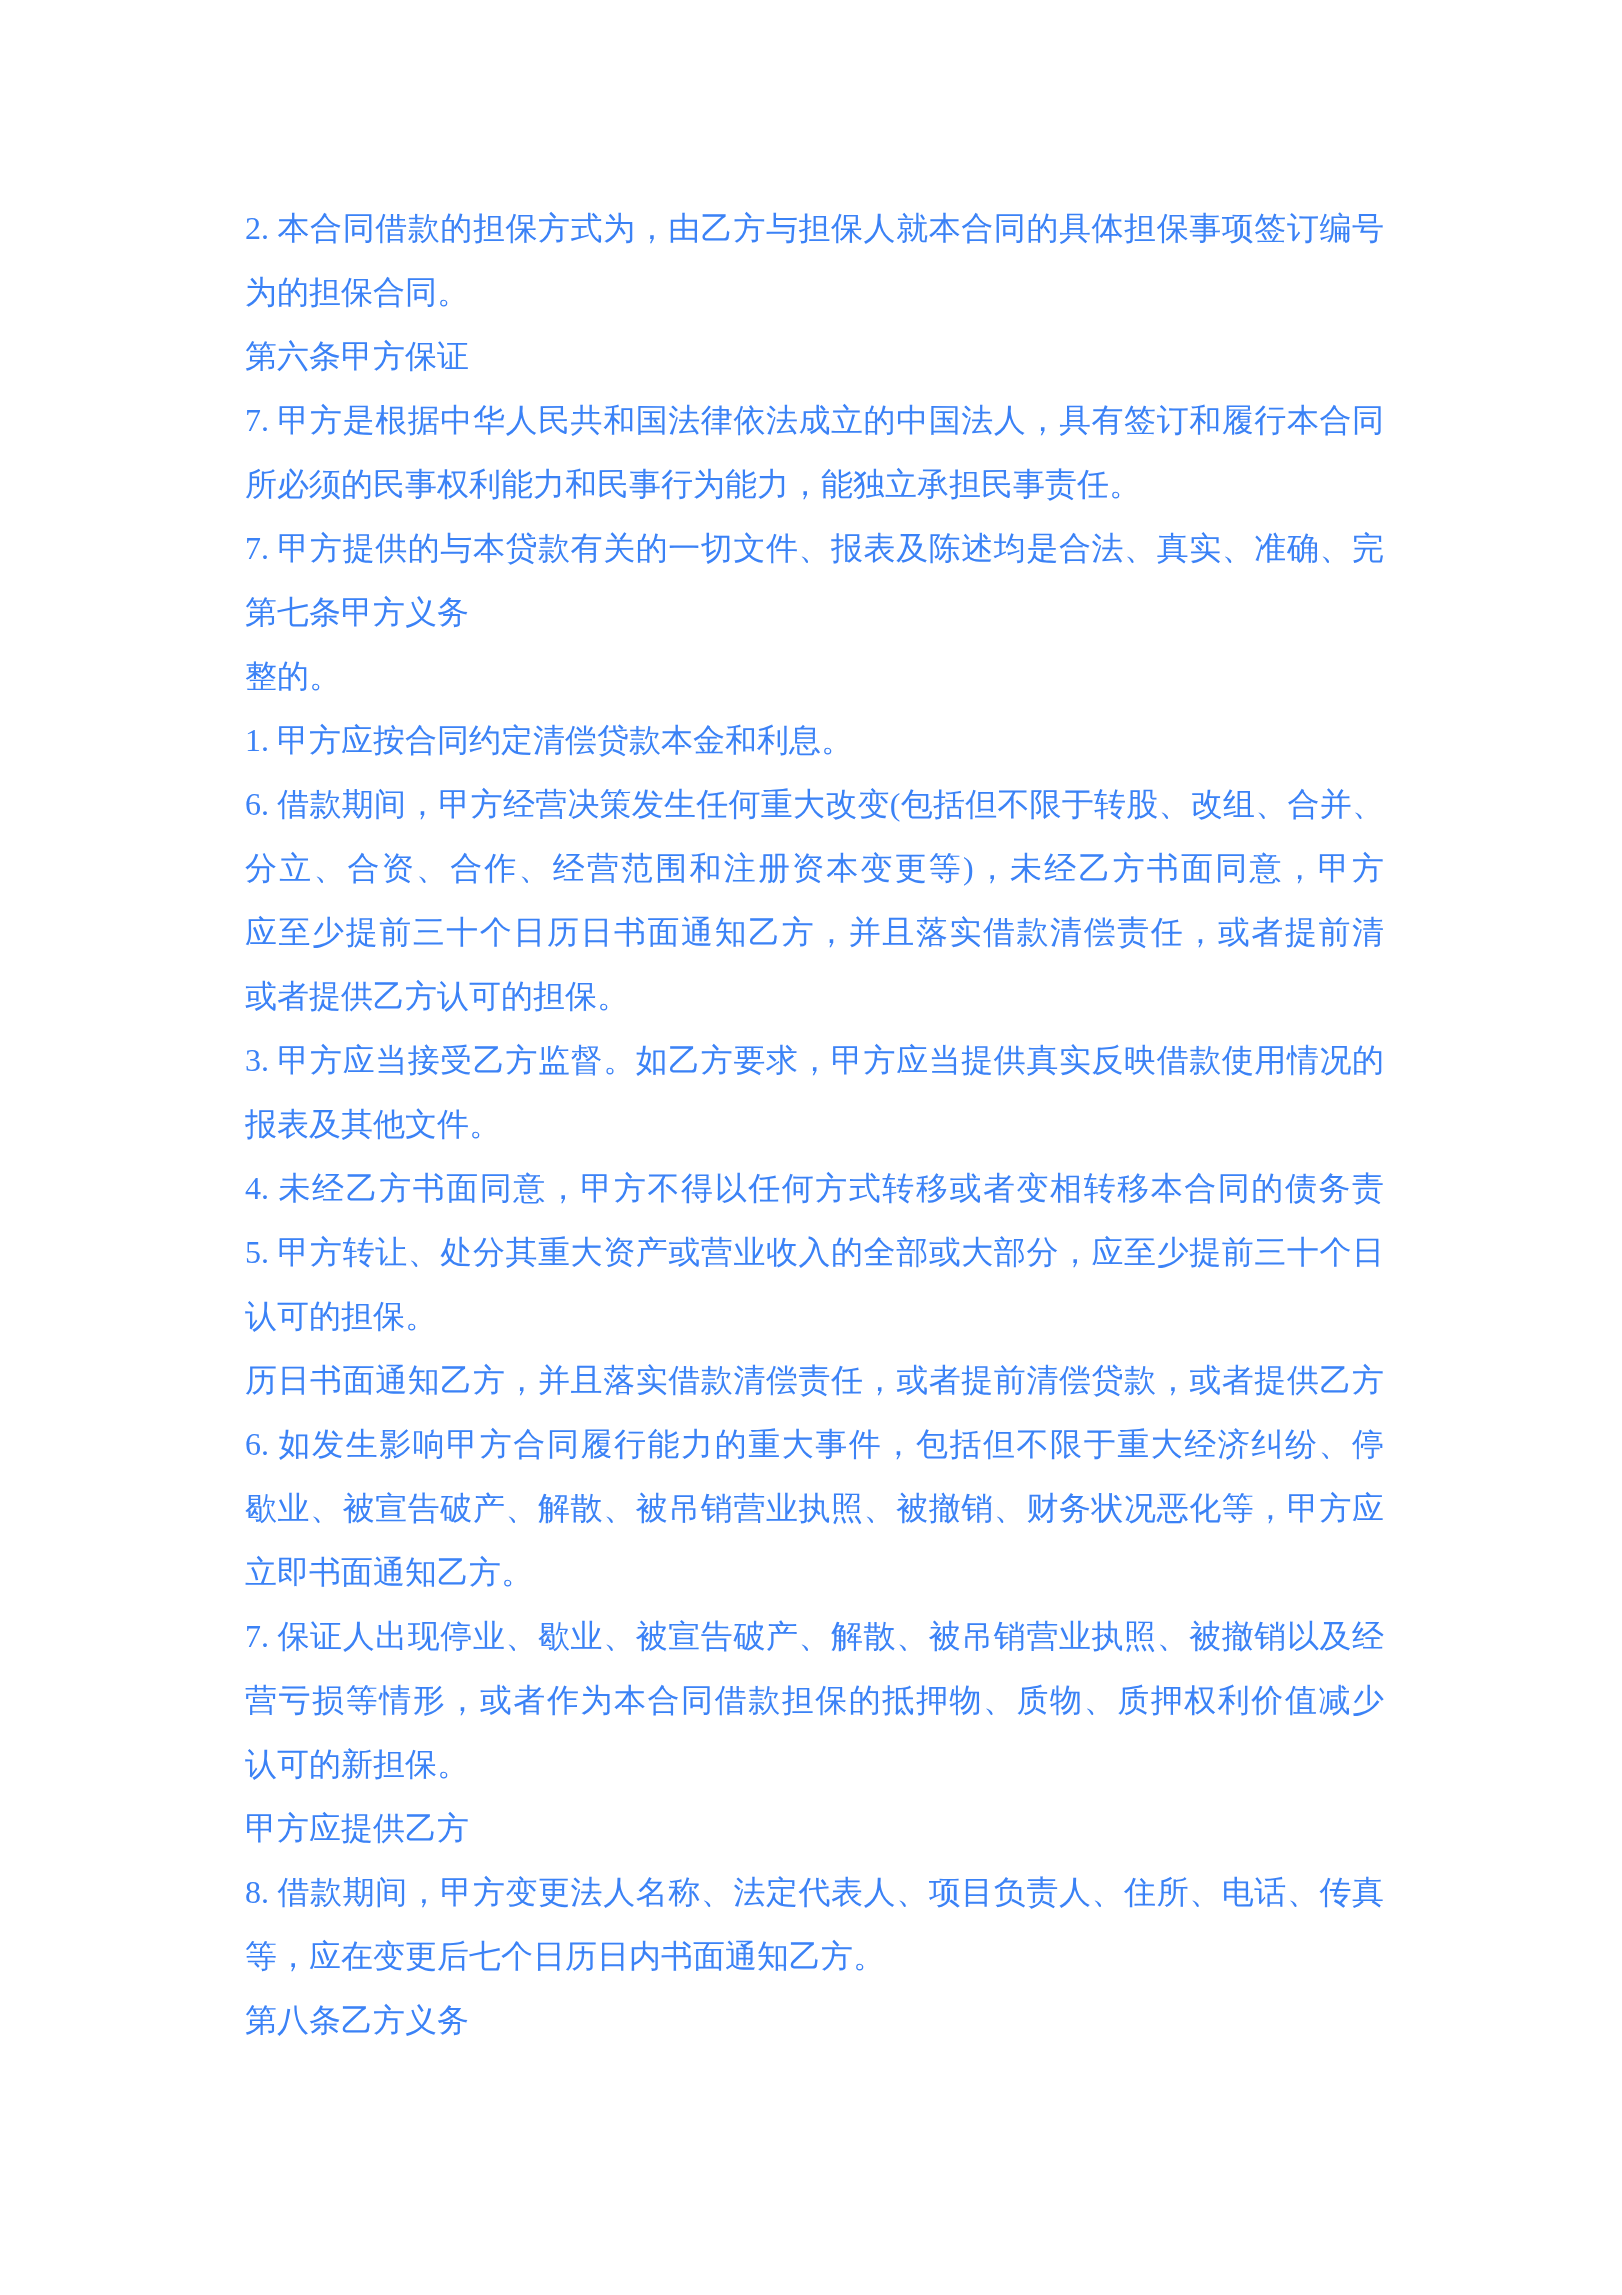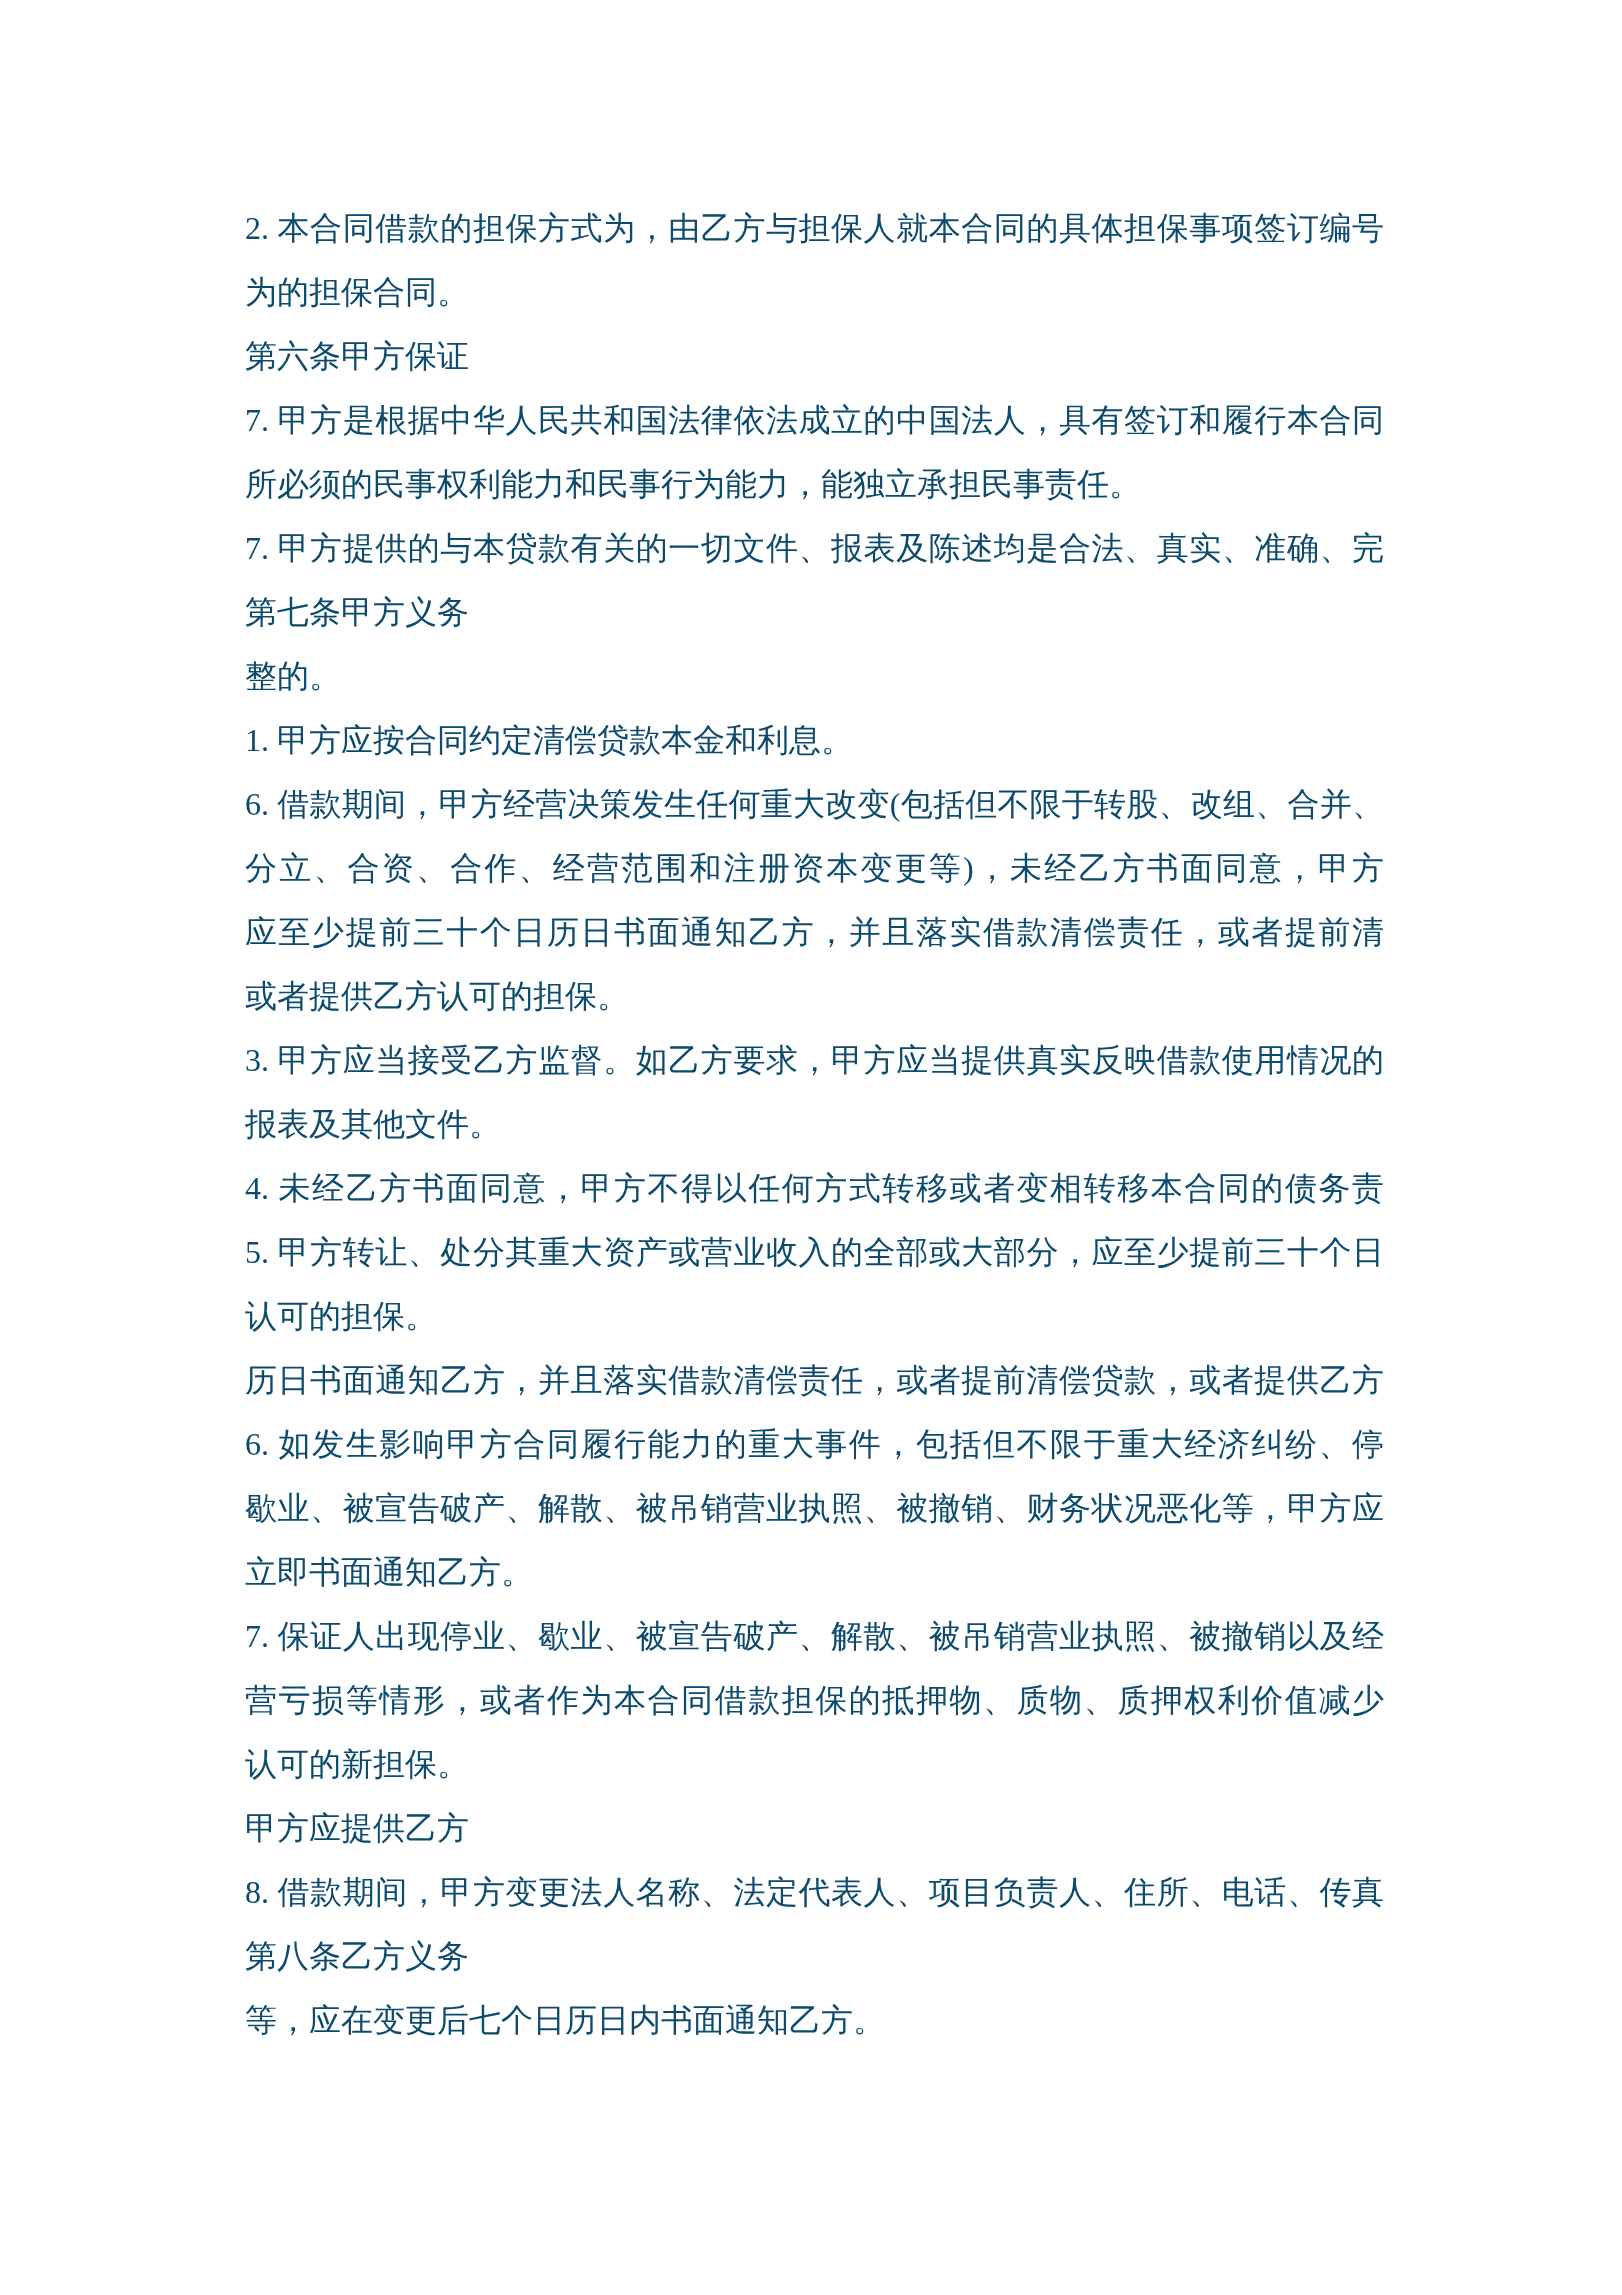--- a/index.html
+++ b/index.html
@@ -19,21 +19,21 @@
   }
   .content {
     position: absolute;
     left: 245px;
     top: 196px;
     width: 1139px;
   }
   .doc-line {
     font-family: "Liberation Serif", "DejaVu Serif", serif;
     font-size: 32px;
-    color: #0c4a6e;
+    color: #3b82f6;
     height: 64px;
     line-height: 64px;
     overflow: hidden;
     text-align: left;
     white-space: normal;
   }
   
   .doc-line.full {
     text-align: justify;
     text-align-last: justify;
@@ -64,17 +64,17 @@
     <div class="doc-line">认可的担保。</div>
     <div class="doc-line full">历日书面通知乙方，并且落实借款清偿责任，或者提前清偿贷款，或者提供乙方</div>
     <div class="doc-line full">6. 如发生影响甲方合同履行能力的重大事件，包括但不限于重大经济纠纷、停业、</div>
     <div class="doc-line full">歇业、被宣告破产、解散、被吊销营业执照、被撤销、财务状况恶化等，甲方应</div>
     <div class="doc-line">立即书面通知乙方。</div>
     <div class="doc-line full">7. 保证人出现停业、歇业、被宣告破产、解散、被吊销营业执照、被撤销以及经</div>
     <div class="doc-line full">营亏损等情形，或者作为本合同借款担保的抵押物、质物、质押权利价值减少时，</div>
     <div class="doc-line">认可的新担保。</div>
     <div class="doc-line">甲方应提供乙方</div>
     <div class="doc-line full">8. 借款期间，甲方变更法人名称、法定代表人、项目负责人、住所、电话、传真</div>
+    <div class="doc-line">等，应在变更后七个日历日内书面通知乙方。</div>
     <div class="doc-line">第八条乙方义务</div>
-    <div class="doc-line">等，应在变更后七个日历日内书面通知乙方。</div>
   </div>
 </div>
 
 
 </body></html>

